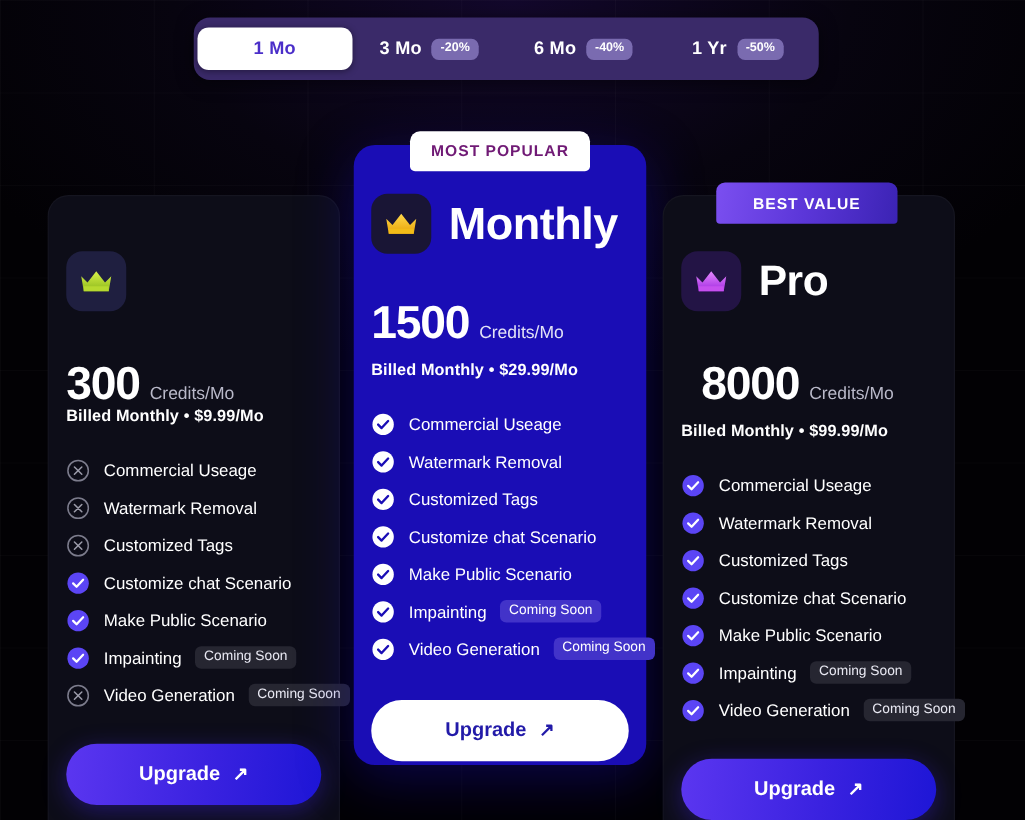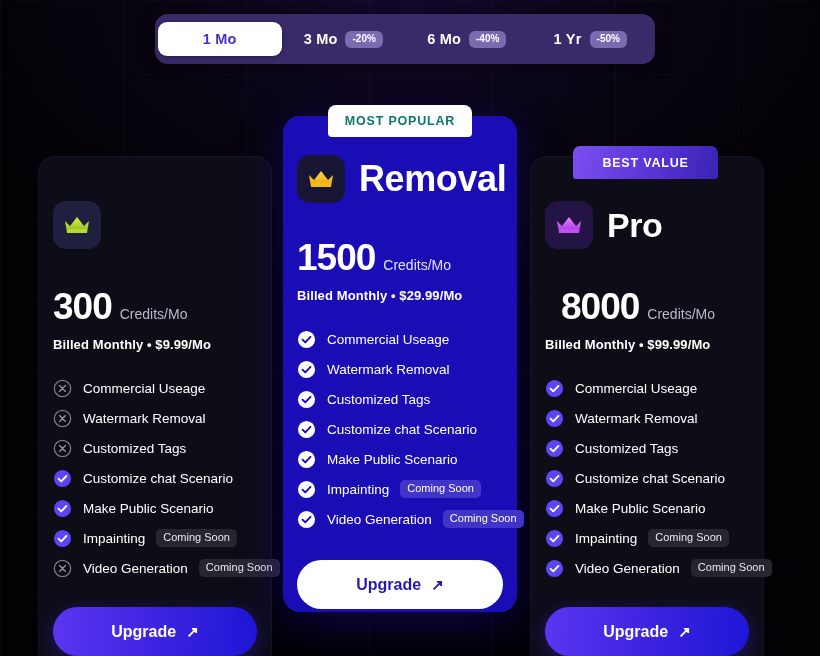--- a/index.html
+++ b/index.html
@@ -105,21 +105,21 @@
     font-weight: bold;
     letter-spacing: 0.8px;
     white-space: nowrap;
   }
   #badge-popular {
     left: 328px;
     top: 105px;
     width: 144px;
     height: 32px;
     background: #ffffff;
-    color: #0f766e;
+    color: #701a75;
     font-size: 12.5px;
     border-radius: 8px 8px 4px 4px;
     z-index: 5;
   }
   #badge-value {
     left: 573px;
     top: 146px;
     width: 145px;
     height: 33px;
     background: linear-gradient(100deg, #7b4ff0 0%, #5b36d8 50%, #3b23b4 100%);
@@ -272,21 +272,21 @@
             <path d="M2 7 L7 12 L14 3 L21 12 L26 7 L24 19 L4 19 Z" fill="url(#gPlus)"></path>
             <rect x="4" y="15" width="20" height="4" fill="#b6d92f"></rect>
           </svg>
         </div>
       </div>
 
       <div class="price-row" style="margin-top:39px;">
         <span class="credits">300</span>
         <span class="credits-unit">Credits/Mo</span>
       </div>
-      <div class="billed" style="margin-top:12px;">Billed Monthly  •  $9.99/Mo</div>
+      <div class="billed" style="">Billed Monthly  •  $9.99/Mo</div>
 
       <div class="features" style="margin-top:21px;">
         <div class="feat">
           <svg class="mark" viewBox="0 0 20 20">
               <circle cx="10" cy="10" r="8.6" fill="none" stroke="#7c7c8c" stroke-width="1.3"></circle>
               <path d="M6.9 6.9 L13.1 13.1 M13.1 6.9 L6.9 13.1" stroke="#9a9aa8" stroke-width="1.3" stroke-linecap="round"></path>
             </svg>
           <span class="feat-label">Commercial Useage</span>
         </div>
         <div class="feat">
@@ -350,21 +350,21 @@
             <defs>
               <linearGradient id="gPrem" x1="0" y1="0" x2="0" y2="1">
                 <stop offset="0%" stop-color="#ffd84a"></stop>
                 <stop offset="100%" stop-color="#e8a309"></stop>
               </linearGradient>
             </defs>
             <path d="M2 7 L7 12 L14 3 L21 12 L26 7 L24 19 L4 19 Z" fill="url(#gPrem)"></path>
             <rect x="4" y="15" width="20" height="4" fill="#f2bb18"></rect>
           </svg>
         </div>
-        <div class="plan-name big">Removal</div>
+        <div class="plan-name big">Monthly</div>
       </div>
 
       <div class="price-row" style="margin-top:36px;">
         <span class="credits">1500</span>
         <span class="credits-unit on-blue">Credits/Mo</span>
       </div>
       <div class="billed" style="margin-top:12px;">Billed Monthly  •  $29.99/Mo</div>
 
       <div class="features" style="margin-top:21px;">
         <div class="feat">

